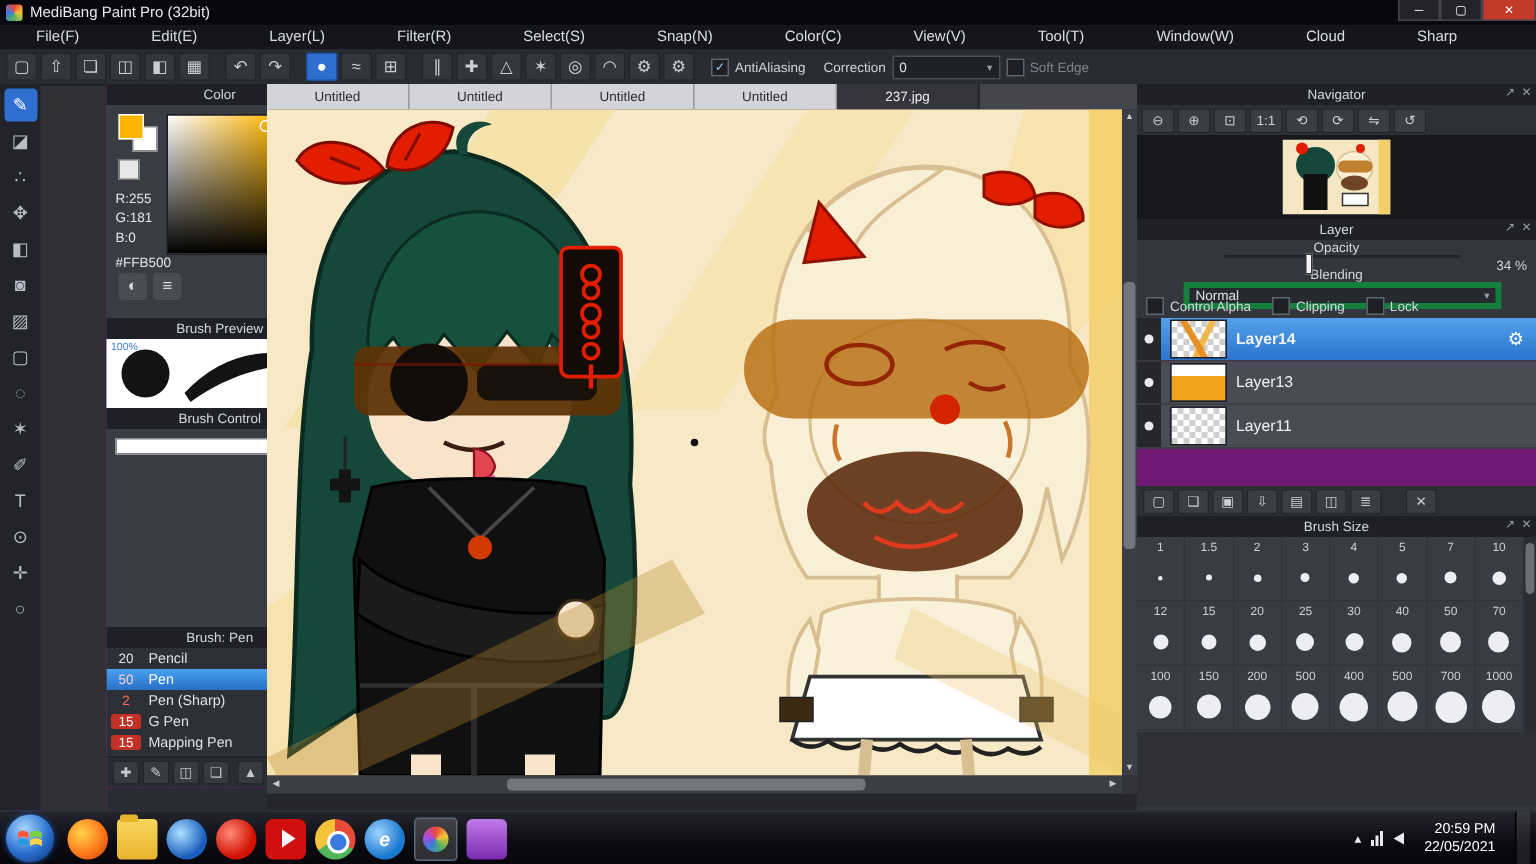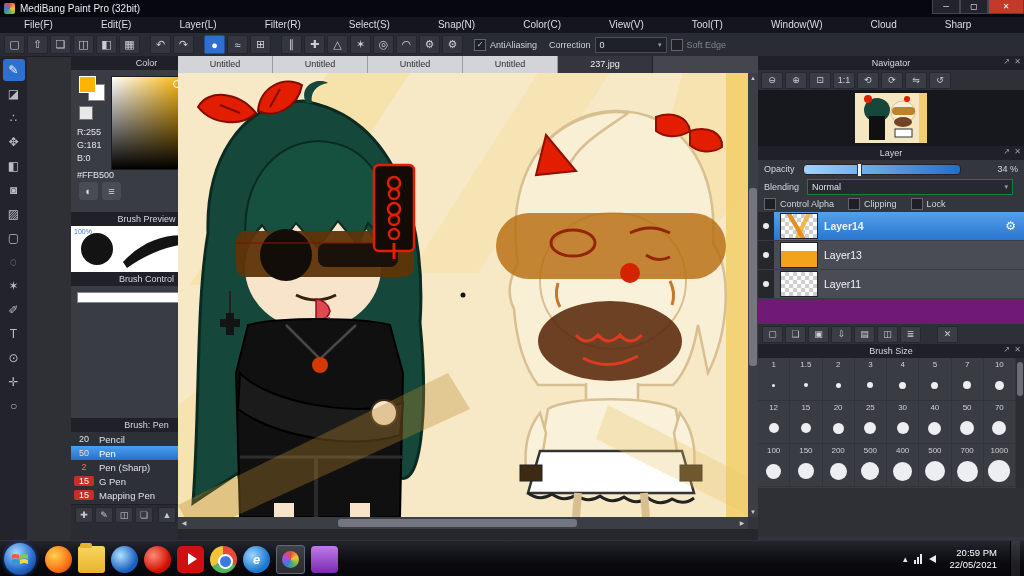--- a/index.html
+++ b/index.html
@@ -104,26 +104,26 @@
   .hthumb{position:absolute;top:2px;left:28%;width:42%;height:8px;background:#73767f;border-radius:3px;}
   .hs-ar{position:absolute;top:0;width:12px;height:12px;font-size:6px;color:#c6c9d0;text-align:center;line-height:12px;}
   .scroll-corner{width:10px;height:12px;background:#33343b;}
   .ca-fill{height:11px;background:#26272d;}
   
   .rightdock{position:absolute;left:758px;top:0;width:266px;height:484px;background:#34363d;}
   .nav-tools{height:20px;background:#2e3037;display:flex;align-items:center;padding:0 3px;gap:2px;}
   .nv{width:20px;height:15px;display:flex;align-items:center;justify-content:center;font-size:9px;
     color:#ccd0d8;background:#3b3d46;border:1px solid #27282f;border-radius:2px;}
   .nav-thumb-wrap{height:56px;background:#17181d;display:flex;align-items:center;justify-content:center;}
-  .lp-row{display:flex;align-items:center;height:18px;padding:0 6px;font-size:9px;color:#d3d6dd;}
+  .lp-row{display:flex;align-items:center;height:18px;padding:0 6px;font-size:9px;color:#d3d6dd;flex-direction:column;}
   .op-track{position:relative;width:156px;height:9px;margin-left:8px;border-radius:4px;
     background:linear-gradient(to right,#a6d2f8,#1f6fd0);border:1px solid #23242b;}
   .op-mark{position:absolute;top:-2px;width:3px;height:12px;background:#f2f4f8;border:1px solid #333;}
   .lp-val{margin-left:auto;}
-  .blend-dd{width:196px;height:14px;margin-left:8px;background:#272930;border:1px solid #15803d;
+  .blend-dd{width:196px;height:14px;margin-left:8px;background:#272930;border:4px solid #15803d;
     display:flex;align-items:center;padding:0 4px;font-size:9px;color:#dfe2e8;}
   .lp-checks{display:flex;align-items:center;height:16px;padding:0 6px;gap:14px;font-size:9px;color:#d3d6dd;}
   .lp-check{display:flex;align-items:center;gap:4px;}
   .layer-list{height:112px;overflow:hidden;background:#701a75;}
   .layer-row{display:flex;align-items:center;height:28px;background:#4a4c55;border-bottom:1px solid #3a3c42;}
   .layer-row.selected{background:linear-gradient(#55a0ea,#2a75cf);}
   .vis-strip{width:16px;height:100%;background:#26272c;display:flex;align-items:center;justify-content:center;}
   .vis-dot{width:6px;height:6px;border-radius:50%;background:#e8eaee;}
   .lthumb{width:36px;height:24px;margin:0 6px;border:1px solid #202126;position:relative;overflow:hidden;
     background:repeating-conic-gradient(#cfcfcf 0% 25%,#ffffff 0% 50%) 0 0/8px 8px;}

